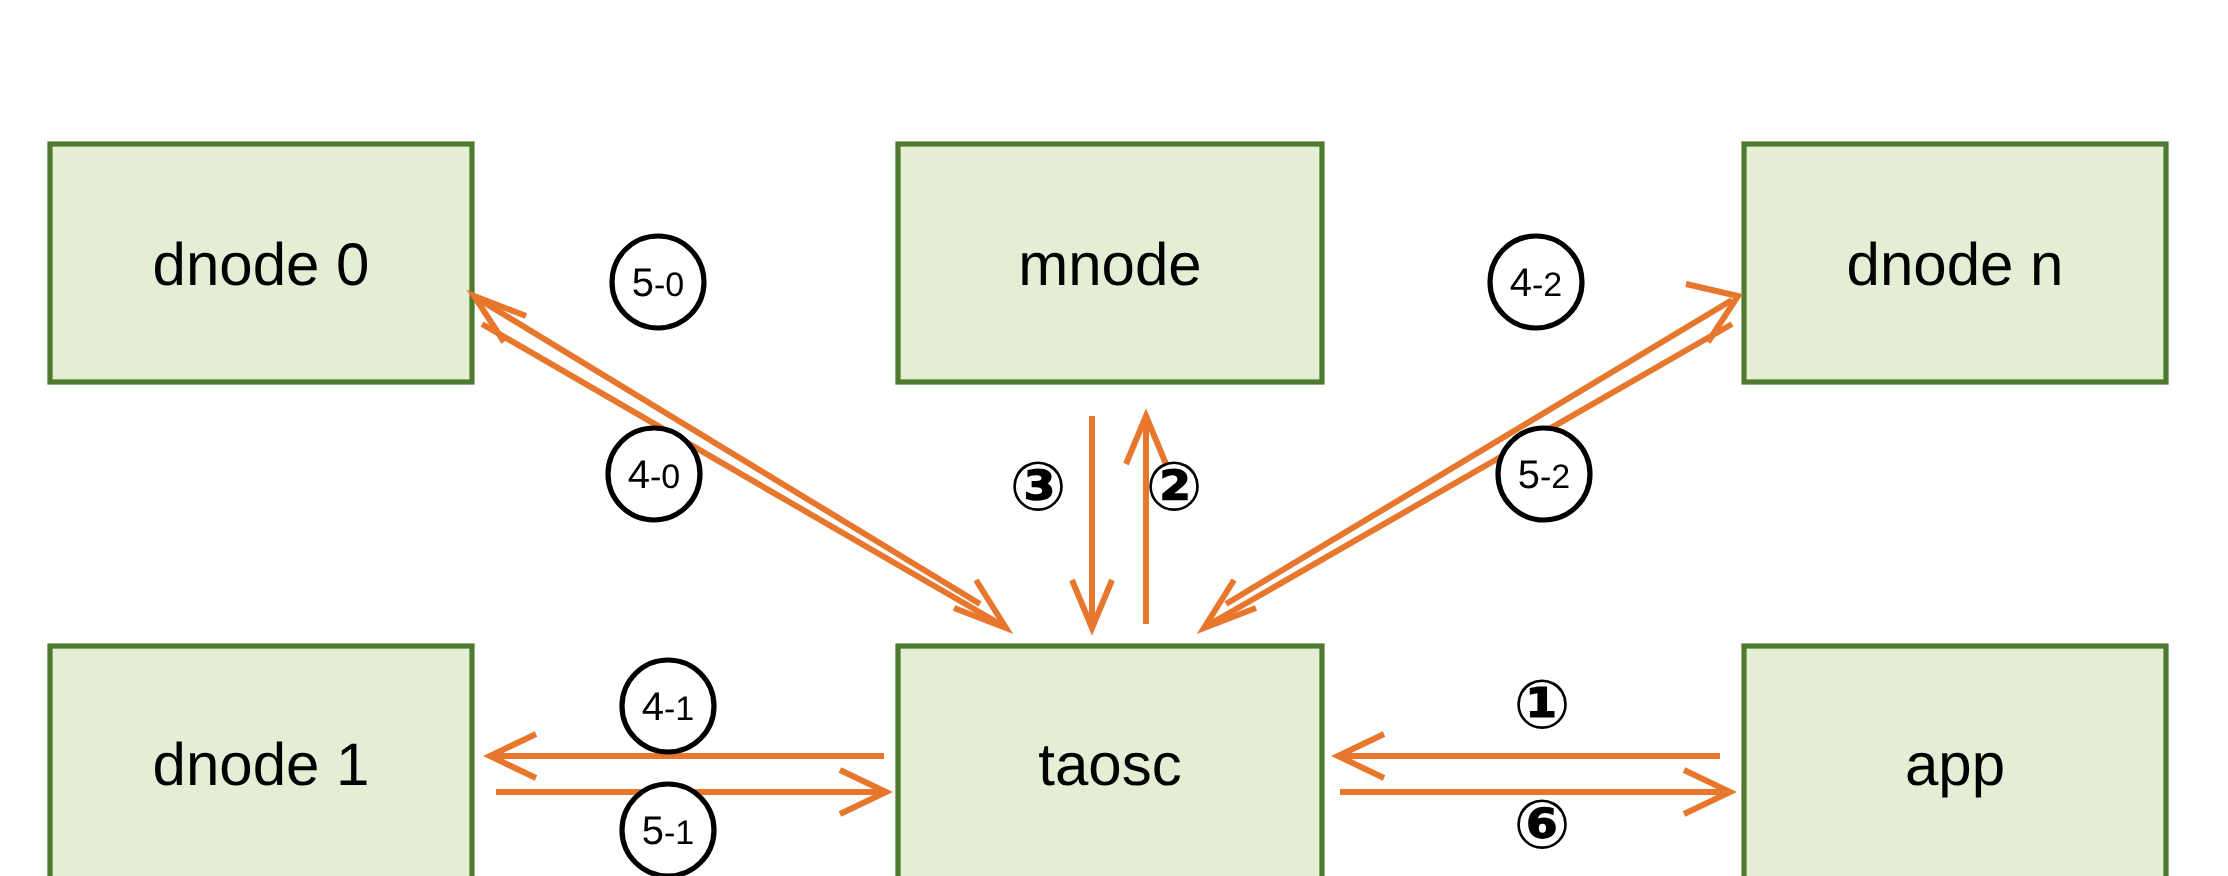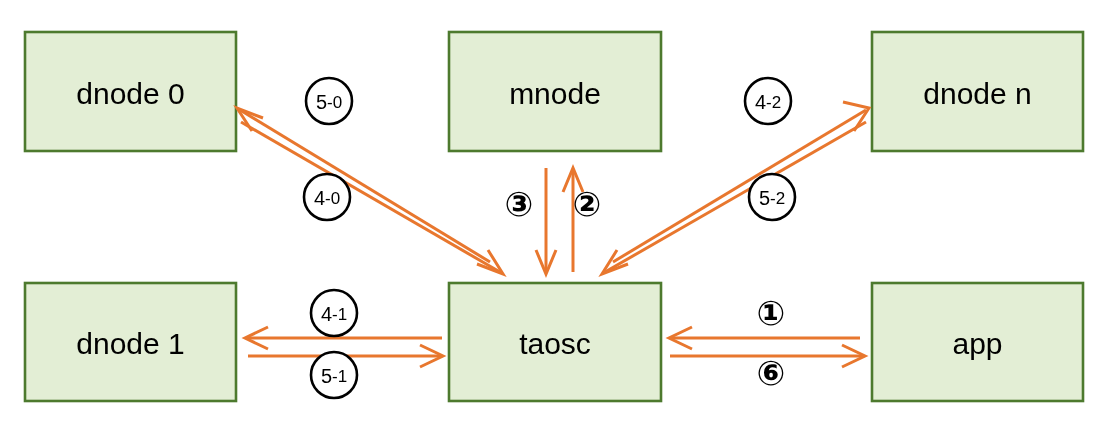--- a/index.html
+++ b/index.html
@@ -11,20 +11,21 @@
     width: 1114px;
     height: 438px;
     overflow: hidden;
     font-family: "Liberation Sans", sans-serif;
   }
   #diagram-root {
     position: relative;
     width: 1114px;
     height: 318px;
     background: #ffffff;
+    margin-top: 40px;
   }
   svg#diagram-canvas {
     display: block;
     width: 1114px;
     height: 438px;
   }
   .node-box-rect {
     fill: #e3eed5;
     stroke: #4d7a2e;
     stroke-width: 2.6;

